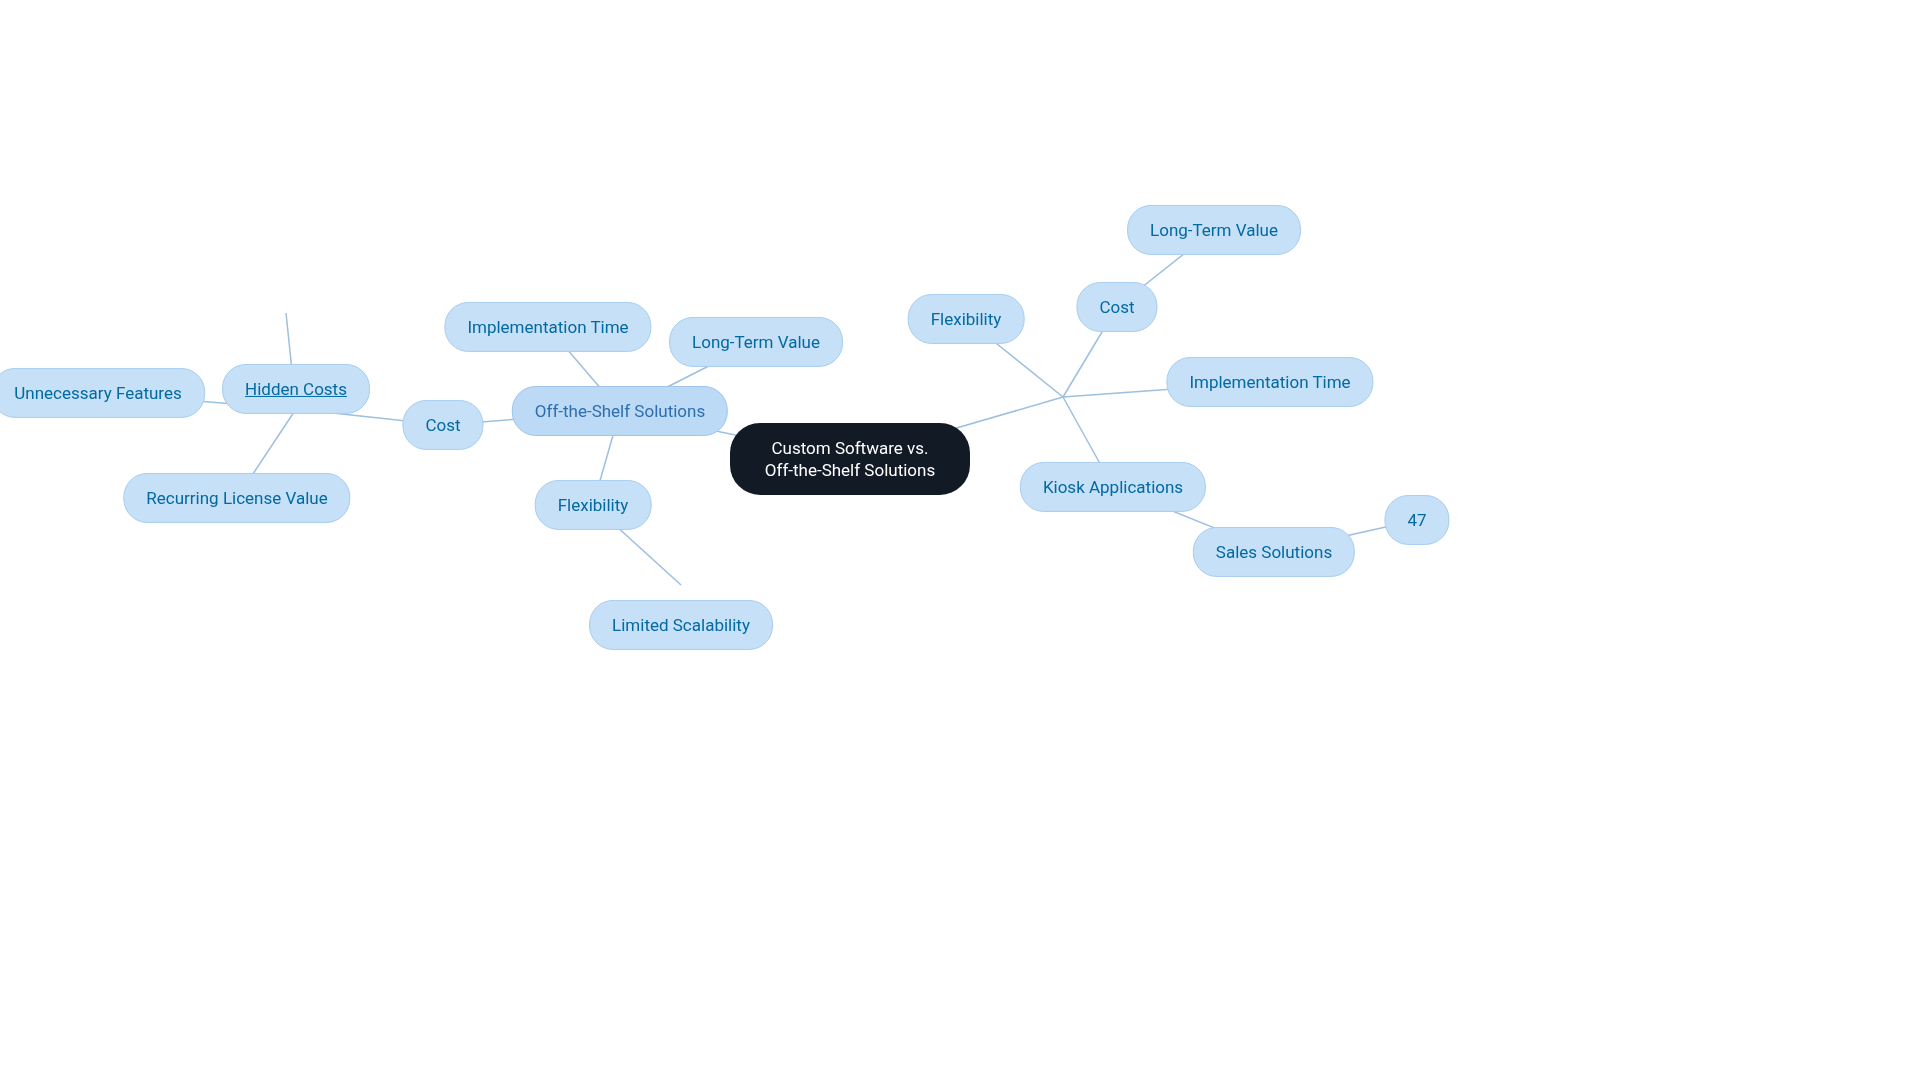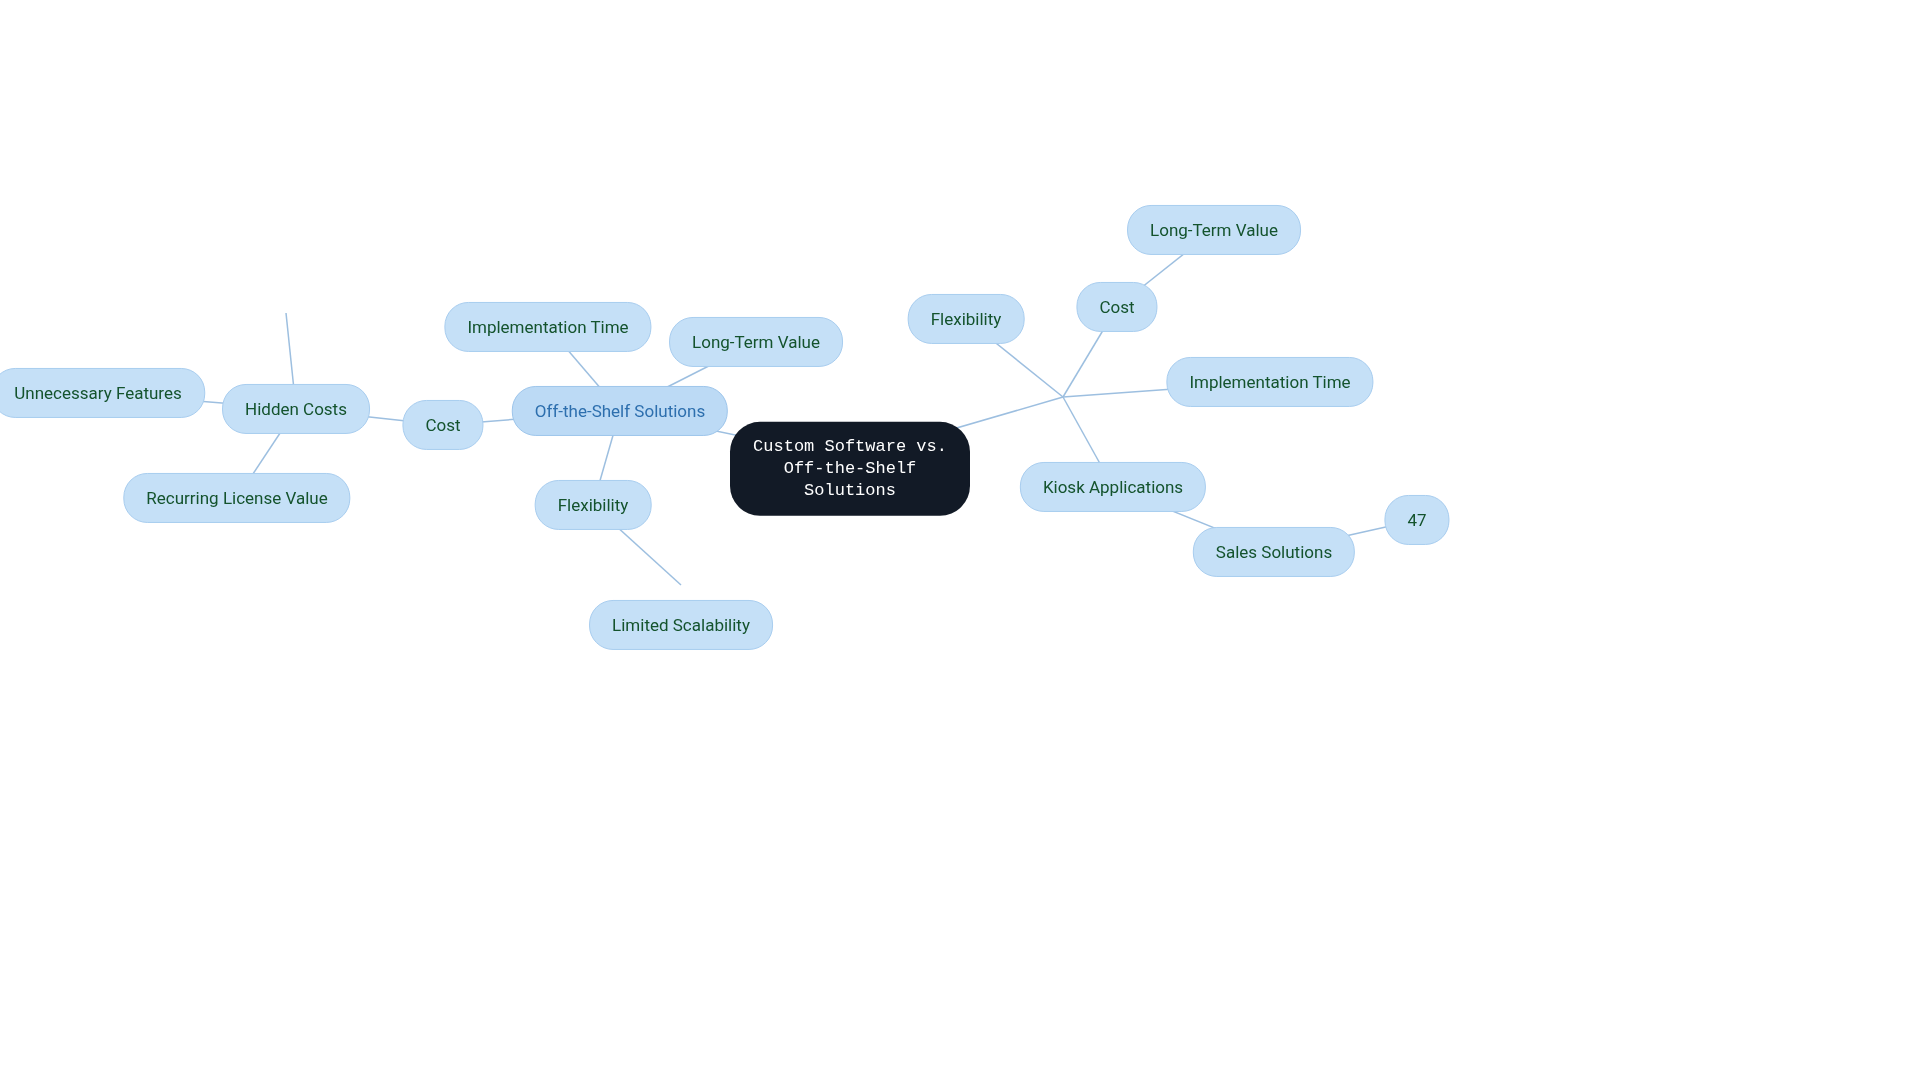--- a/index.html
+++ b/index.html
@@ -38,21 +38,21 @@
   .node.root {
     background: #121a26;
     color: #ffffff;
     white-space: normal;
     width: 240px;
     padding: 14px 18px;
     border-radius: 30px;
   }
   .node.light {
     background: #c5e0f7;
-    color: #14532d;
+    color: #0369a1;
     border: 1px solid #a8cdef;
   }
   .node.mid {
     background: #bcdaf5;
     color: #2d6fae;
     border: 1px solid #9dc5eb;
   }
 </style>
 </head>
 <body>
@@ -71,28 +71,28 @@
       <line x1="296" y1="409" x2="98" y2="393" stroke="#9dbfe0" stroke-width="1.5"></line>
       <line x1="296" y1="409" x2="237" y2="498" stroke="#9dbfe0" stroke-width="1.5"></line>
       <line x1="1063" y1="397" x2="966" y2="319" stroke="#9dbfe0" stroke-width="1.5"></line>
       <line x1="1063" y1="397" x2="1117" y2="307" stroke="#9dbfe0" stroke-width="1.5"></line>
       <line x1="1063" y1="397" x2="1270" y2="382" stroke="#9dbfe0" stroke-width="1.5"></line>
       <line x1="1063" y1="397" x2="1113" y2="487" stroke="#9dbfe0" stroke-width="1.5"></line>
       <line x1="1117" y1="307" x2="1214" y2="230" stroke="#9dbfe0" stroke-width="1.5"></line>
       <line x1="1113" y1="487" x2="1274" y2="552" stroke="#9dbfe0" stroke-width="1.5"></line>
       <line x1="1274" y1="552" x2="1417" y2="520" stroke="#9dbfe0" stroke-width="1.5"></line>
     </svg>
-<div class="node root" style="left: 850px; top: 469px; font-family: Liberation Mono, monospace;">Custom Software vs.<br>Off-the-Shelf Solutions</div>
+<div class="node root" style="left: 850px; top: 459px;">Custom Software vs.<br>Off-the-Shelf Solutions</div>
     <div class="node mid" style="left: 620px; top: 411px;">Off-the-Shelf Solutions</div>
     <div class="node light" style="left: 548px; top: 327px;">Implementation Time</div>
     <div class="node light" style="left: 756px; top: 342px;">Long-Term Value</div>
     <div class="node light" style="left: 593px; top: 505px;">Flexibility</div>
     <div class="node light" style="left: 443px; top: 425px;">Cost</div>
     <div class="node light" style="left: 681px; top: 585px; margin-top: 40px;">Limited Scalability</div>
-    <div class="node light" style="left: 296px; top: 409px;">Hidden Costs</div>
+    <div class="node light" style="left: 296px; top: 389px; text-decoration: underline;">Hidden Costs</div>
     <div class="node light" style="left: 98px; top: 393px;">Unnecessary Features</div>
     <div class="node light" style="left: 237px; top: 498px;">Recurring License Value</div>
     <div class="node light" style="left: 966px; top: 319px;">Flexibility</div>
     <div class="node light" style="left: 1117px; top: 307px;">Cost</div>
     <div class="node light" style="left: 1214px; top: 230px;">Long-Term Value</div>
     <div class="node light" style="left: 1270px; top: 382px;">Implementation Time</div>
     <div class="node light" style="left: 1113px; top: 487px;">Kiosk Applications</div>
     <div class="node light" style="left: 1274px; top: 552px;">Sales Solutions</div>
     <div class="node light" style="left: 1417px; top: 520px; text-align: center;">47</div>
   </div>

